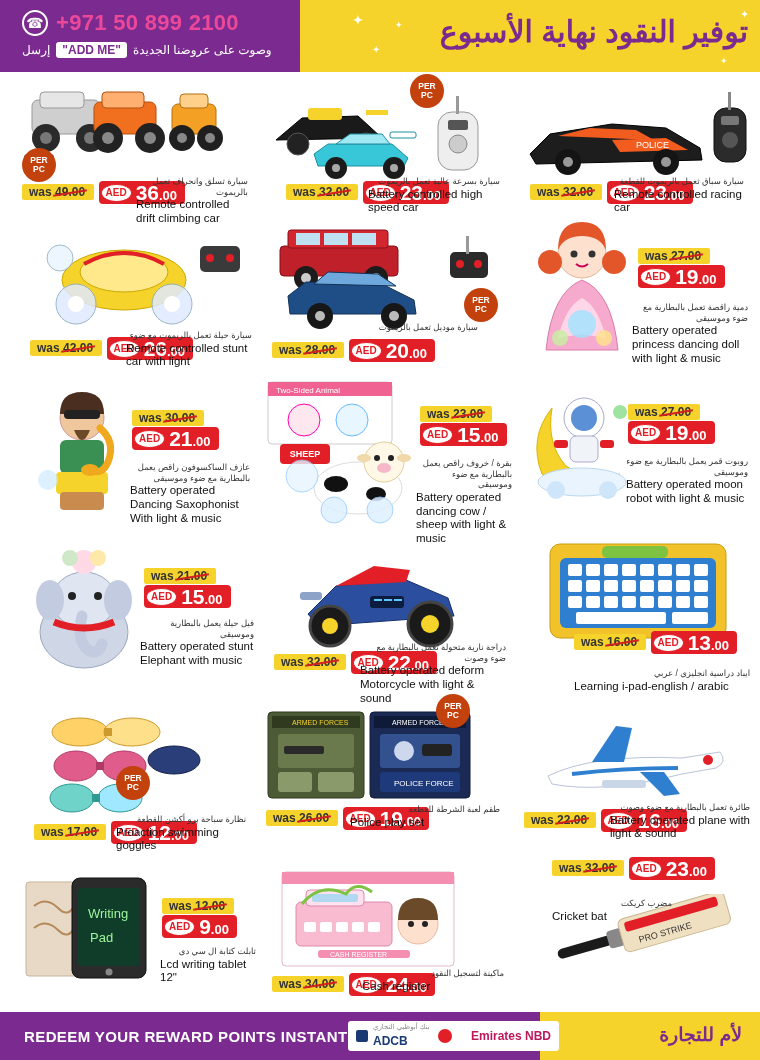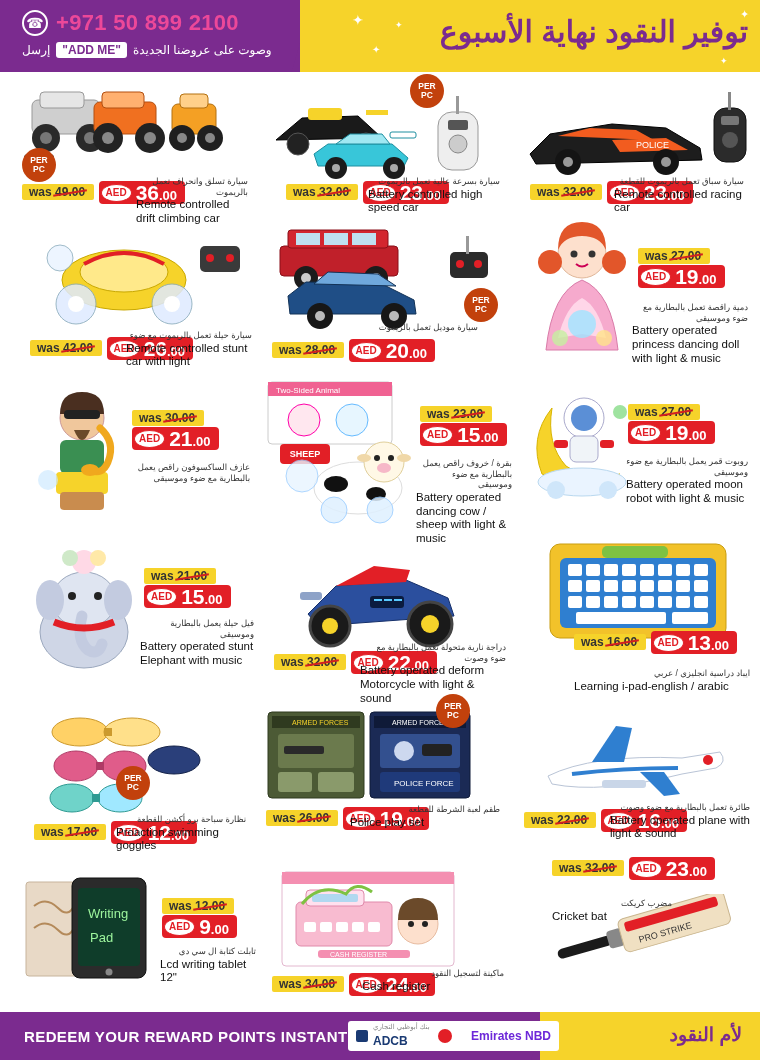--- a/index.html
+++ b/index.html
@@ -467,20 +467,21 @@
         <span>was</span>
         <span class="strike"><span>30.00</span></span>
       </div>
       <div class="pricebox">
         <span class="aed">AED</span>
         <span class="amount"><span>21</span><span class="dec">.00</span></span>
       </div>
     </div>
     <div style="position:absolute;left:116px;top:78px;width:120px;">
       <div class="desc-ar">عازف الساكسوفون راقص يعمل بالبطارية مع ضوء وموسيقى</div>
+      <div class="desc-en">Battery operated Dancing Saxophonist With light &amp; music</div>
     </div>
   </div>
 
   <div class="prod" style="left:258px;top:308px;width:250px;height:156px;">
     <svg width="130" height="68" style="position:absolute;left:8px;top:0px;">
       <rect x="2" y="2" width="124" height="62" rx="4" fill="#ffffff" stroke="#ccc"></rect>
       <rect x="2" y="2" width="124" height="14" fill="#f06292"></rect>
       <text x="10" y="13" font-size="8" fill="#fff" font-family="sans-serif">Two-Sided Animal</text>
       <circle cx="38" cy="40" r="16" fill="#ffe7ef" stroke="#f0a"></circle>
       <circle cx="86" cy="40" r="16" fill="#e7f6ff" stroke="#6bf"></circle>
@@ -870,17 +871,17 @@
   <div class="bank" style="left:348px;">
     <span style="display:inline-block;width:12px;height:12px;background:#1a3a73;border-radius:2px;"></span>
     <span>
       <span class="bk-ar">بنك أبوظبي التجاري</span>
       <span class="bk-name">ADCB</span>
     </span>
   </div>
 
   <div class="bank" style="left:430px;">
     <span style="display:inline-block;width:14px;height:14px;background:#e21f26;border-radius:50%;"></span>
-    <span class="bk-name" style="color:#6d28d9;padding-left:14px;">Emirates NBD</span>
-  </div>
-
-  <div class="footer-brand">لأم النقود</div>
+    <span class="bk-name" style="color:#be185d;padding-left:14px;">Emirates NBD</span>
+  </div>
+
+  <div class="footer-brand">لأم للتجارة</div>
 </div>
 
 </body></html>

